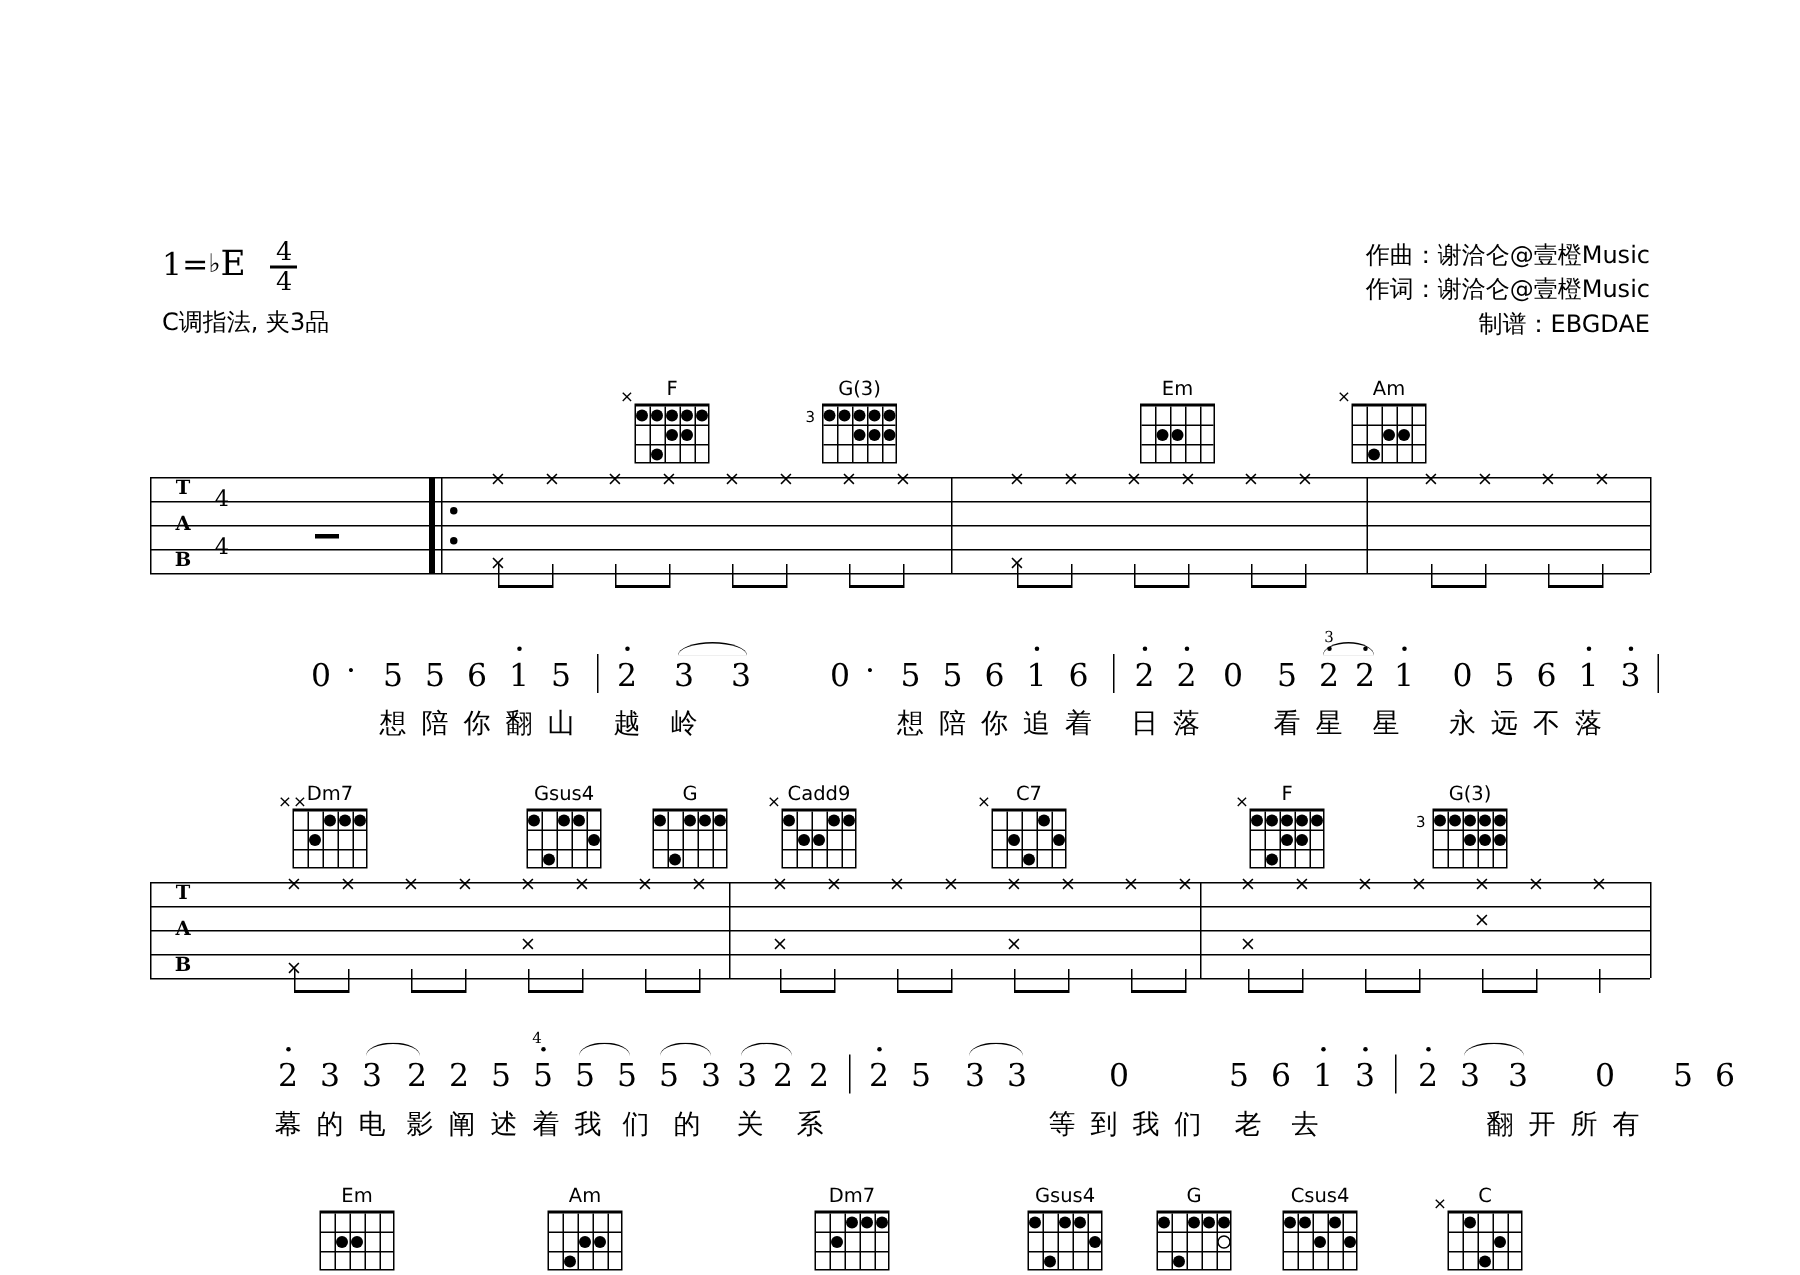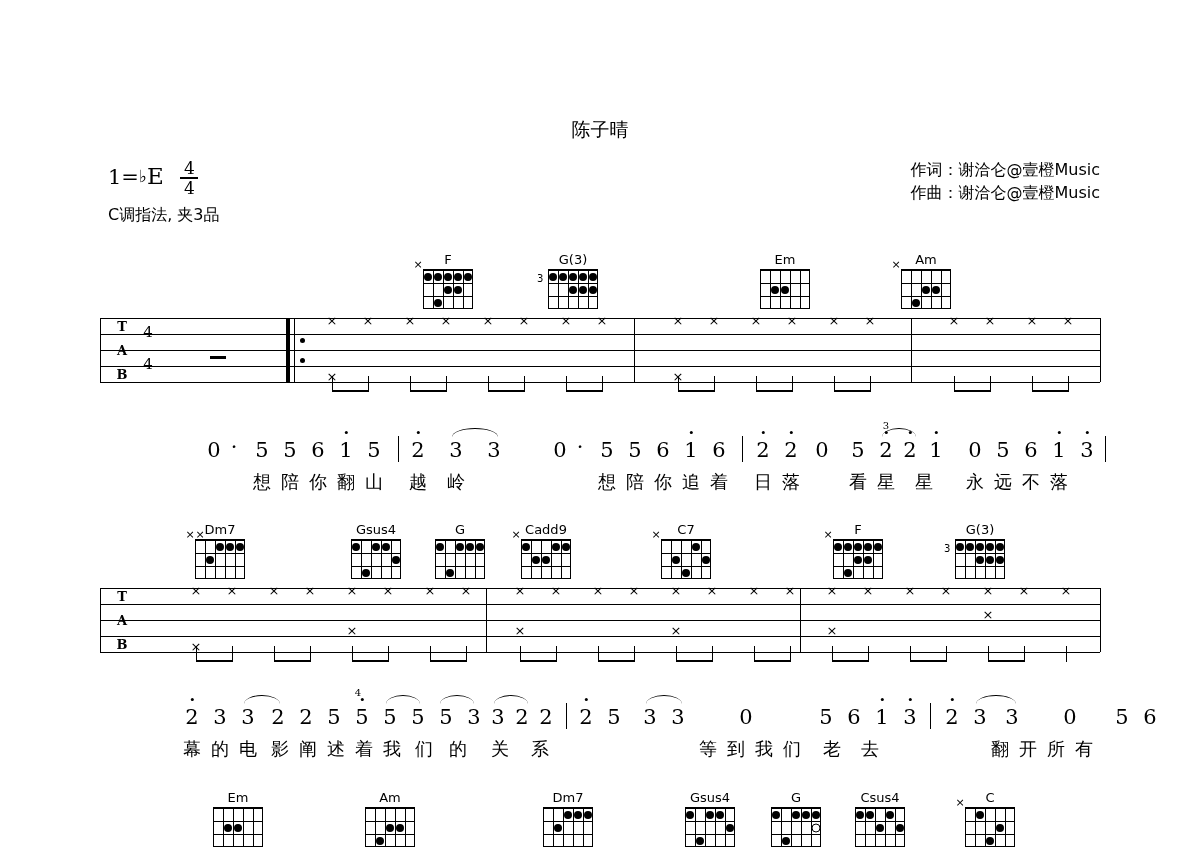--- a/index.html
+++ b/index.html
@@ -196,35 +196,35 @@
     font-size: 10px;
     font-family: "DejaVu Serif", serif;
     transform: translateX(-50%);
   }
 </style>
 </head>
 <body>
 
 <div id="sheet">
 
-  <div class="abs song-artist">陈子晴</div>
 
   <div class="abs key-sig">
     <span>1=</span><span class="flat">♭</span><span class="eletter">E</span>
     <span class="meter">
       <span class="num">4</span>
       <span class="bar"></span>
       <span class="den">4</span>
     </span>
   </div>
   <div class="abs capo-note">C调指法, 夹3品</div>
 
   <div class="abs credits">
+    <div>作曲：谢洽仑@壹橙Music</div>
     <div>作词：谢洽仑@壹橙Music</div>
-    <div>作曲：谢洽仑@壹橙Music</div>
+    <div>制谱：EBGDAE</div>
   </div>
 
   <div class="abs chord" style="left:420px; top:252px;">
     <div class="cname">F</div>
     <div class="grid-wrap">
       <div class="grid">
         <div class="v" style="left:9px"></div>
           <div class="v" style="left:19px"></div>
         <div class="v" style="left:29px"></div>
           <div class="v" style="left:39px"></div>

